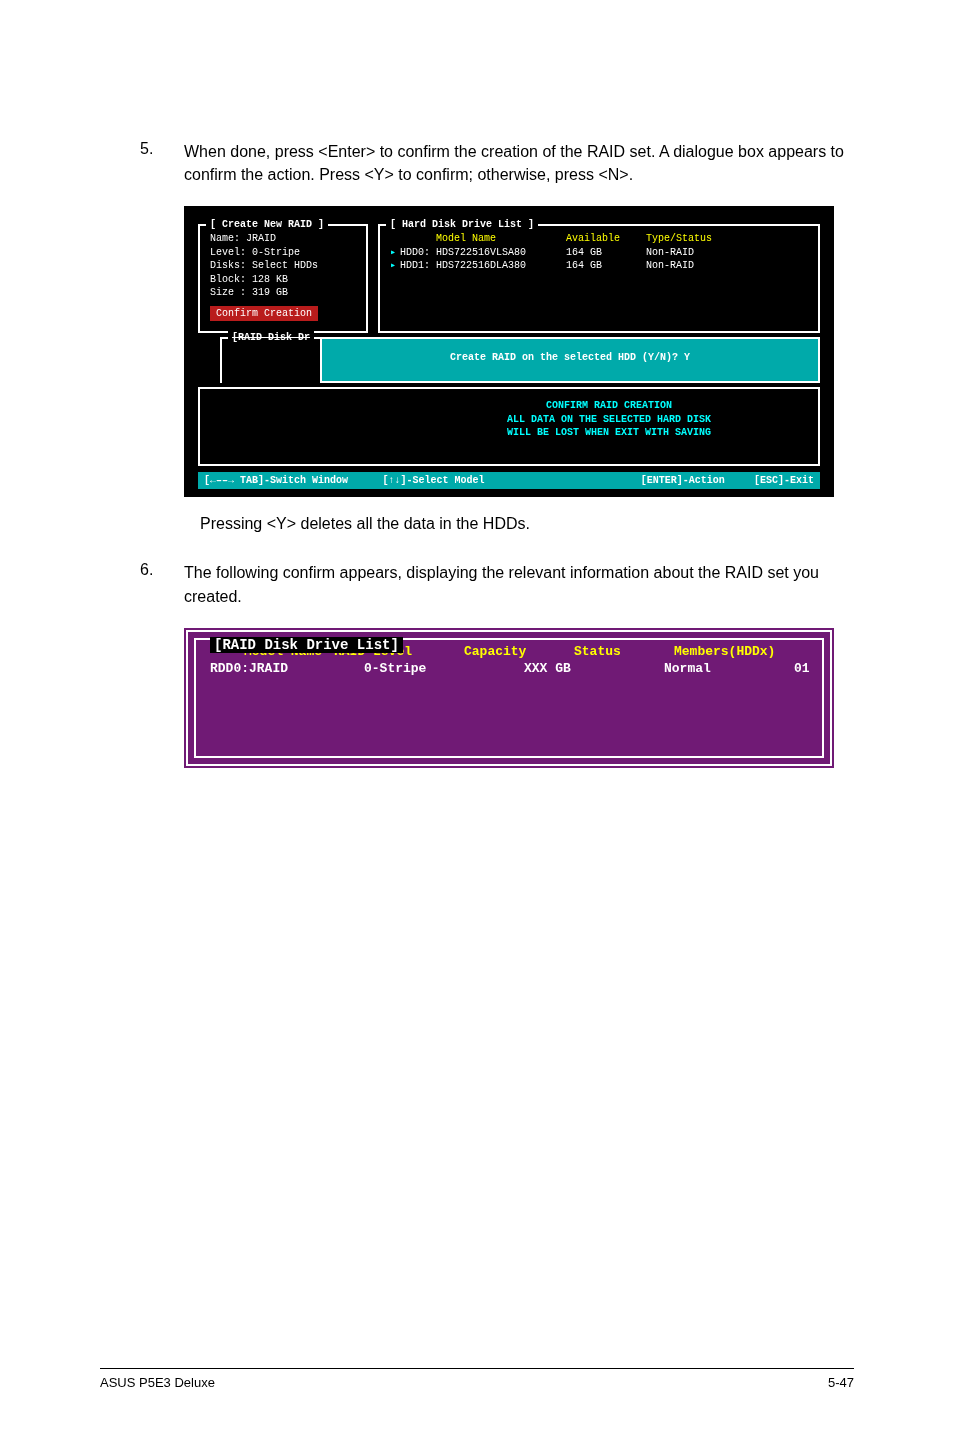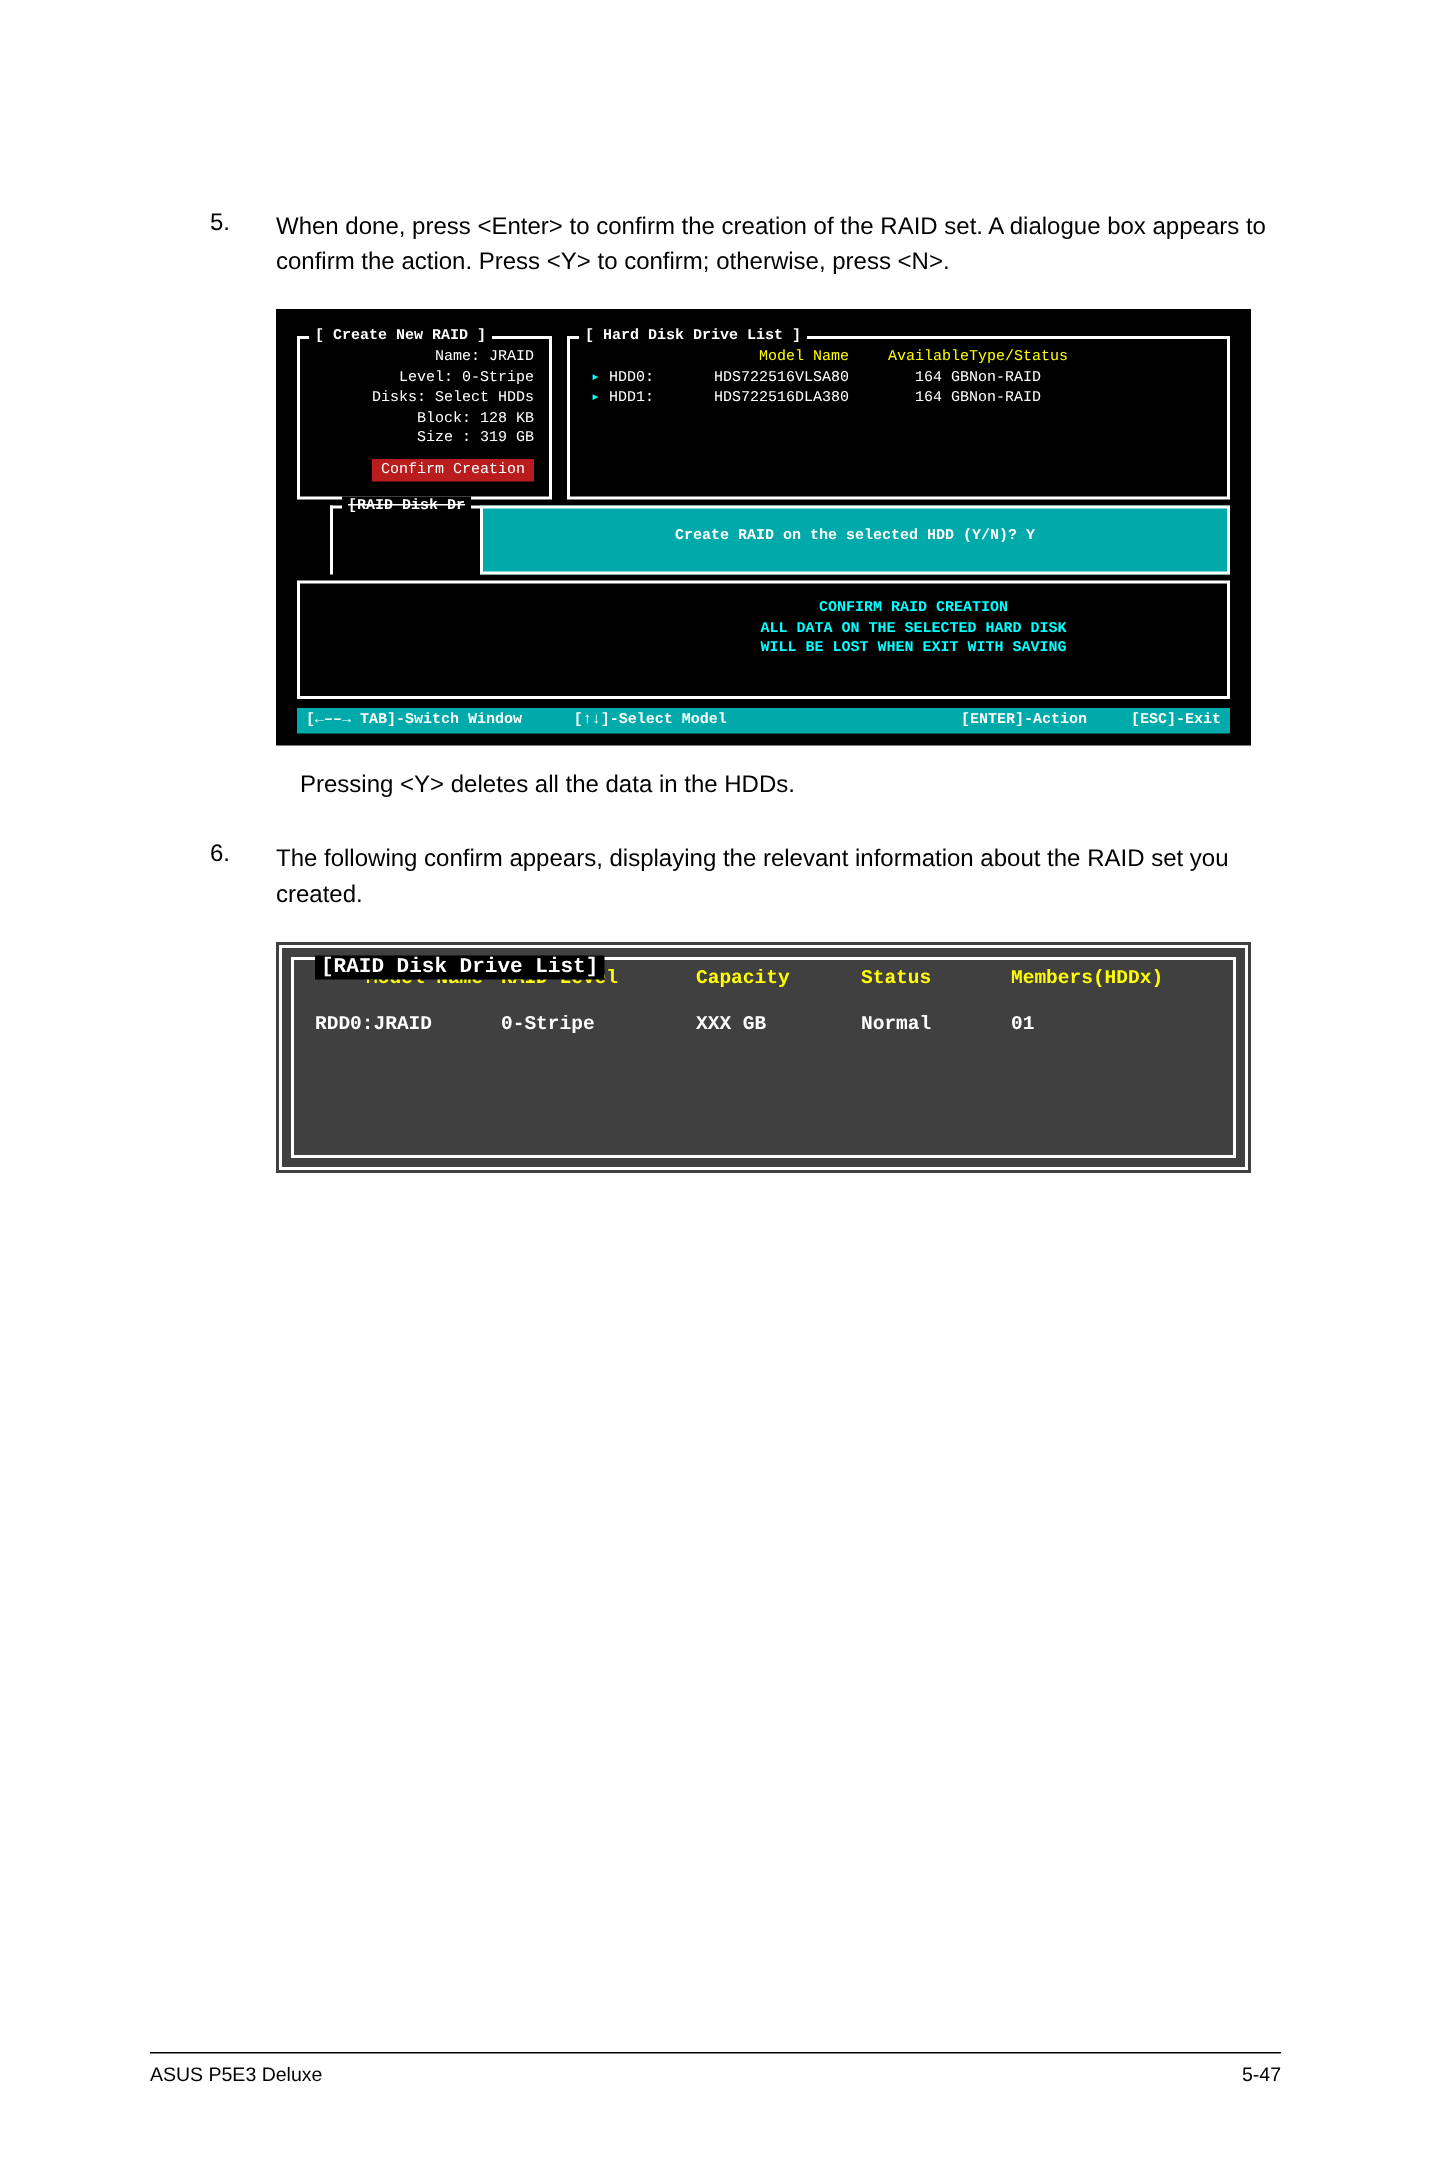--- a/index.html
+++ b/index.html
@@ -38,21 +38,20 @@
     font-family: "Courier New", monospace;
     font-size: 10px;
     line-height: 1.35;
     color: #fff;
     position: relative;
   }
   .box {
     border: 2px double #fff;
     position: relative;
     padding: 6px 10px 10px 10px;
-    text-align: right;
   }
   .box-title {
     position: absolute;
     top: -8px;
     left: 6px;
     background: #000;
     padding: 0 4px;
     font-weight: bold;
   }
   .box-title::before { content: "[ "; color:#fff;}
@@ -121,21 +120,21 @@
     display:flex;
     align-items:center;
     margin: 18px 0 28px 44px;
     gap:16px;
   }
   .note-text { font-size:16px; }
   
   .bios2 {
     margin-left:44px;
     width:650px;
-    background:#404040;
+    background:#701a75;
     font-family:"Courier New", monospace;
     position:relative;
     padding: 2px;
   }
   .bios2-outer {
     border:2px double #fff;
   }
   .bios2-inner {
     border:2px double #fff;
     margin:6px;
@@ -155,21 +154,22 @@
     display:flex;
     color:#ff0;
     font-weight:bold;
     font-size:13px;
   }
   .tbl-row {
     display:flex;
     color:#fff;
     font-weight:bold;
     font-size:13px;
-    margin-top:16px;
+    margin-top:2px;
+    gap:30px;
   }
   .c1{width:130px;padding-left:40px}
   .c2{width:130px}
   .c3{width:110px}
   .c4{width:100px}
   .c5{flex:1}
   .tbl-head .c1{padding-left:40px}
   .footer {
     position:absolute;
     bottom:48px;

